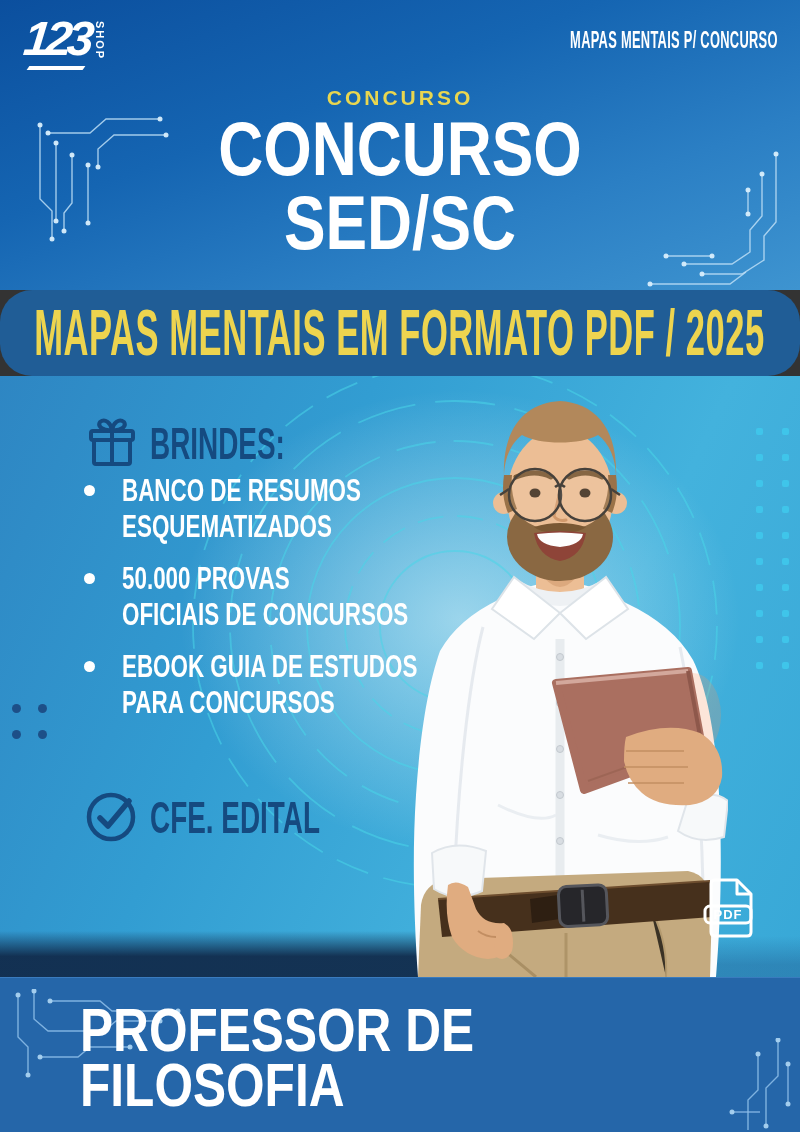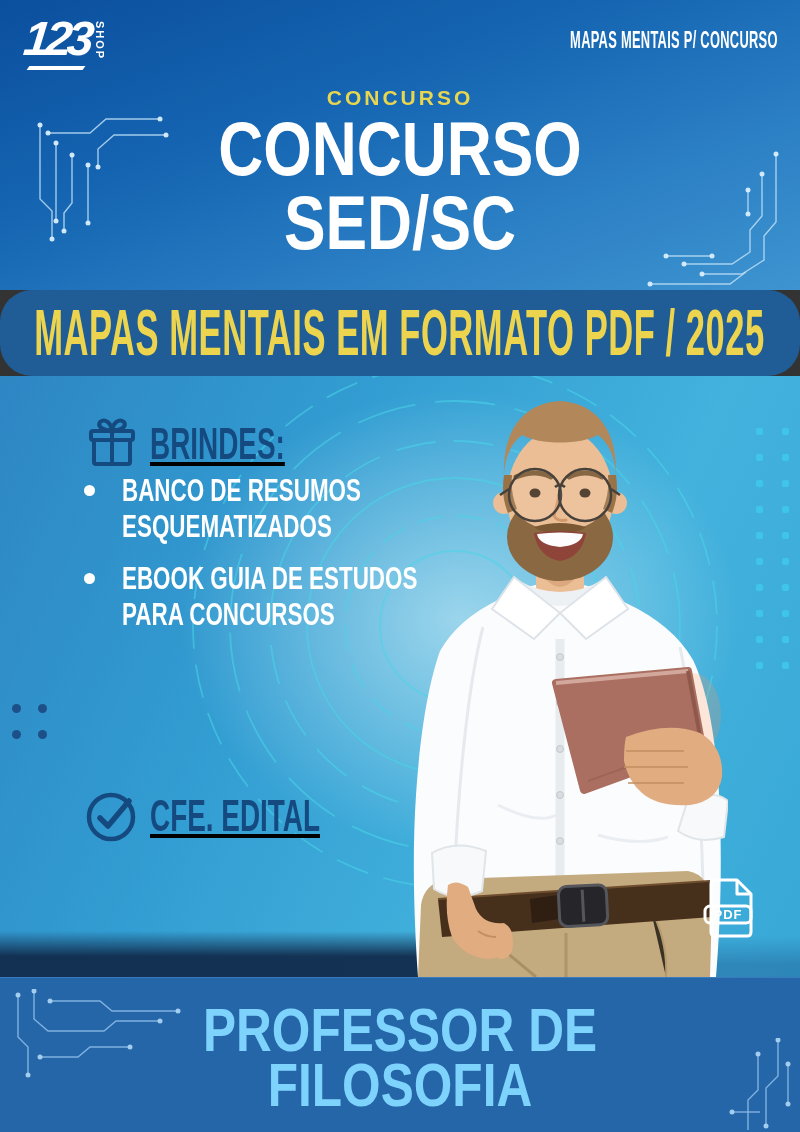--- a/index.html
+++ b/index.html
@@ -65,41 +65,41 @@
   .shadow-strip-left {
     position:absolute; left:0; top:555px; width:456px; height:46px;
     background:linear-gradient(180deg, rgba(16,40,72,0) 0%, rgba(16,40,72,.92) 55%);
   }
   .shadow-strip-right {
     position:absolute; left:456px; top:560px; width:344px; height:41px;
     background:linear-gradient(180deg, rgba(22,62,112,0) 0%, rgba(25,70,125,.35) 70%);
   }
   .man-svg { position:absolute; left:388px; top:9px; }
   
-  .section-heading { position:absolute; display:flex; align-items:flex-start;text-decoration:underline; }
+  .section-heading { position:absolute; display:flex; align-items:flex-end; }
   .heading-text {
     color:#154A80; font-size:45px; font-weight:bold; white-space:nowrap;
     transform:scaleX(.62); transform-origin:left center; margin-left:12px;
   }
   .offers-heading { left:86px; top:42px; }
   .edital-heading { left:84px; top:414px; }
   .offer-list { position:absolute; left:84px; top:96px; }
   .offer-item { display:flex; margin-bottom:16px;gap:9px; }
   .bullet { width:11px; height:11px; border-radius:50%; background:#fff; margin:13px 18px 0 0; flex:none; }
   .offer-text, .edital-text { color:#fff; font-size:32px; font-weight:bold; line-height:36px;
     transform:scaleX(.7); transform-origin:left top; white-space:nowrap; }
   .edital-body { position:absolute; left:86px; top:460px; }
   .edital-text { font-size:30px; line-height:35px; }
   .pdf-icon { position:absolute; left:698px; top:498px; }
   
   .footer-band {
     position:absolute; left:0; top:977px; width:800px; height:155px; background:#2566A9;
     border-top:1px solid #3A7BBE;
   }
-  .footer-text { position:absolute; left:0; top:24px; width:100%; text-align:center; color:#7dd3fc; font-weight:bold; }
+  .footer-text { position:absolute; left:0; top:24px; width:100%; color:#ffffff; font-weight:bold; }
   .footer-line { font-size:62px; line-height:55px; transform:scaleX(.8); transform-origin:center top; }
 </style>
 </head>
 <body>
 
 <div class="poster">
 
   <div class="top-section">
 
     <div class="logo">
@@ -298,20 +298,27 @@
       <div class="offer-item">
         <div class="bullet"></div>
         <div class="offer-text">
           <div>BANCO DE RESUMOS</div>
           <div>ESQUEMATIZADOS</div>
         </div>
       </div>
       <div class="offer-item">
         <div class="bullet"></div>
         <div class="offer-text">
+          <div>50.000 PROVAS</div>
+          <div>OFICIAIS DE CONCURSOS</div>
+        </div>
+      </div>
+      <div class="offer-item">
+        <div class="bullet"></div>
+        <div class="offer-text">
           <div>EBOOK GUIA DE ESTUDOS</div>
           <div>PARA CONCURSOS</div>
         </div>
       </div>
     </div>
 
     <div class="section-heading edital-heading">
       <svg width="54" height="54" viewBox="0 0 54 54">
         <circle cx="27" cy="27" r="22" fill="none" stroke="#154A80" stroke-width="4.5"></circle>
         <path d="M16,28 L24,36 L45,11" fill="none" stroke="#154A80" stroke-width="5.5" stroke-linecap="round" stroke-linejoin="round"></path>

